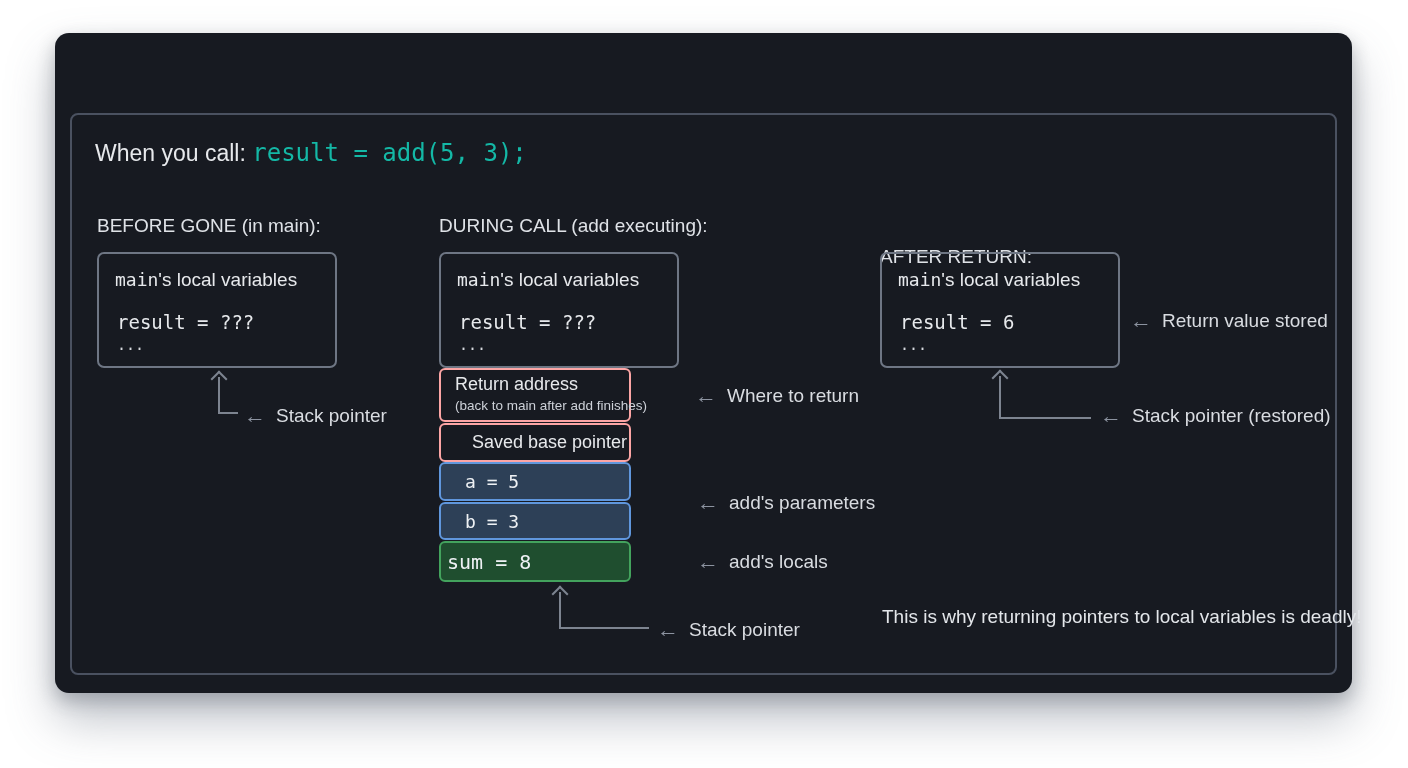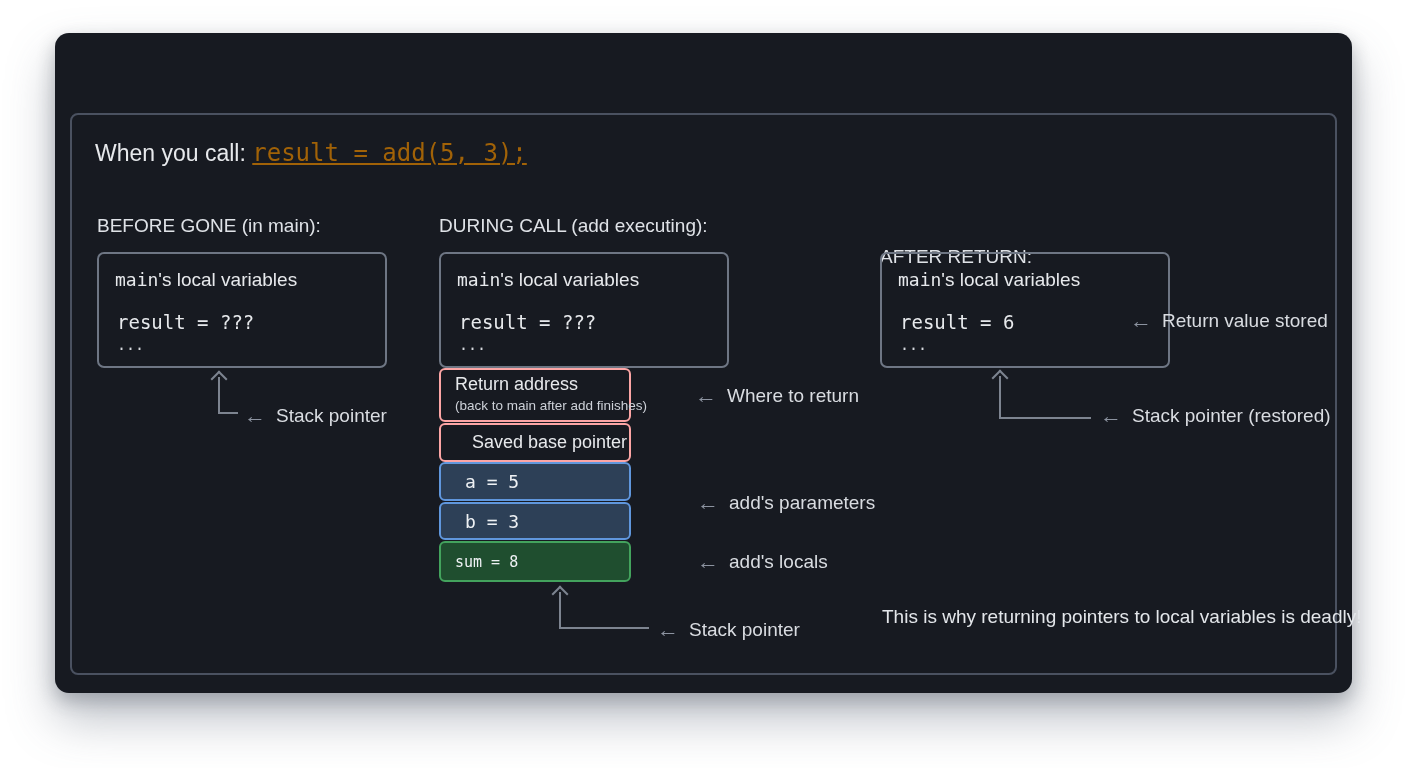--- a/index.html
+++ b/index.html
@@ -17,29 +17,29 @@
     font-size:29px; font-weight:500; color:#e7e9ec; letter-spacing:.2px;
   }
   .panel {
     position:absolute; left:15px; top:80px; width:1267px; height:562px;
     border:2px solid #4a5160; border-radius:8px; background:transparent;
   }
 
   .mono { font-family:"DejaVu Sans Mono", monospace; }
 
   .call-line { position:absolute; left:23px; top:24px; font-size:23px; color:#e7e9ec; white-space:nowrap; }
-  .call-line .code { font-size:24px; color:#a16207;text-decoration:underline; }
+  .call-line .code { font-size:24px; color:#14b8a6; }
 
   .col-header { position:absolute; top:100px; font-size:19px; color:#dfe2e7; white-space:nowrap; }
   .hdr-before { left:25px; }
   .hdr-during { left:367px; }
   .hdr-after  { left:808px;margin-top:31px; }
 
   .var-box {
-    position:absolute; width:290px; height:116px;
+    position:absolute; width:240px; height:116px;
     border:2px solid #6e7684; border-radius:7px; background:transparent;
   }
   .vb-before { left:25px;  top:137px; }
   .vb-during { left:367px; top:137px; }
   .vb-after  { left:808px; top:137px; }
   .var-title { position:absolute; left:16px; top:15px; font-size:19px; color:#e7e9ec; white-space:nowrap; }
   .var-title .mono { font-size:18px; }
   .var-code  { position:absolute; left:18px; top:57px; font-size:19px; color:#e7e9ec; white-space:nowrap; }
   .var-ellipsis { position:absolute; left:18px; top:82px; font-size:15px; color:#d6d9de; }
 
@@ -47,21 +47,21 @@
   .frame-return { top:253px; height:54px; }
   .frame-return .label { position:absolute; left:14px; top:4px;  font-size:18px; color:#e7e9ec; white-space:nowrap; }
   .frame-return .sub   { position:absolute; left:14px; top:28px; font-size:13.5px; color:#cdd1d8; white-space:nowrap; }
   .frame-saved  { top:308px; height:39px; display:flex; align-items:center; padding-left:31px;
                   font-size:18px; color:#e7e9ec; }
   .frame-blue   { border-color:#6097dd; background:#2d4057; display:flex; align-items:center;
                   padding-left:24px; font-size:18px; color:#eef1f4; }
   .frame-a   { top:347px; height:39px; }
   .frame-b   { top:387px; height:38px; }
   .frame-sum { top:426px; height:41px; border-color:#43a35d; background:#1f4e2f; display:flex;
-               align-items:center; padding-left:14px; font-size:15px; color:#eef1f4; }
+               align-items:center; padding-left:6px; font-size:20px; color:#eef1f4; }
 
   .annot { position:absolute; transform:translateY(-50%); display:flex; align-items:center;
            gap:10px; white-space:nowrap; }
   .annot .arrow { font-size:22px; color:#8c93a0; line-height:1; }
   .annot .label { font-size:19px; color:#d9dce1; }
 
   .an-where  { left:623px;  top:281px; }
   .an-params { left:625px;  top:388px; }
   .an-locals { left:625px;  top:447px; }
   .an-retval { left:1058px; top:206px; }

